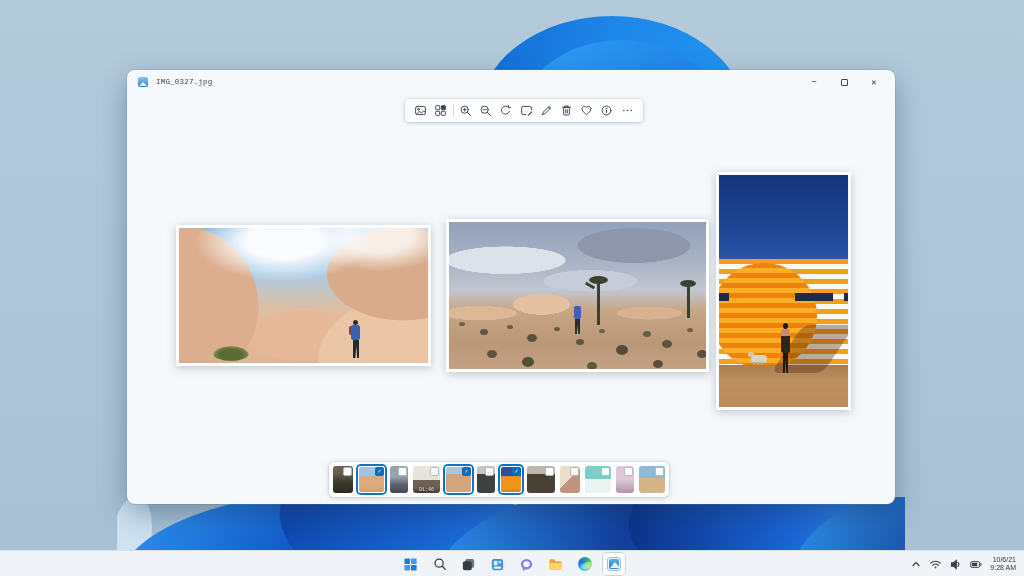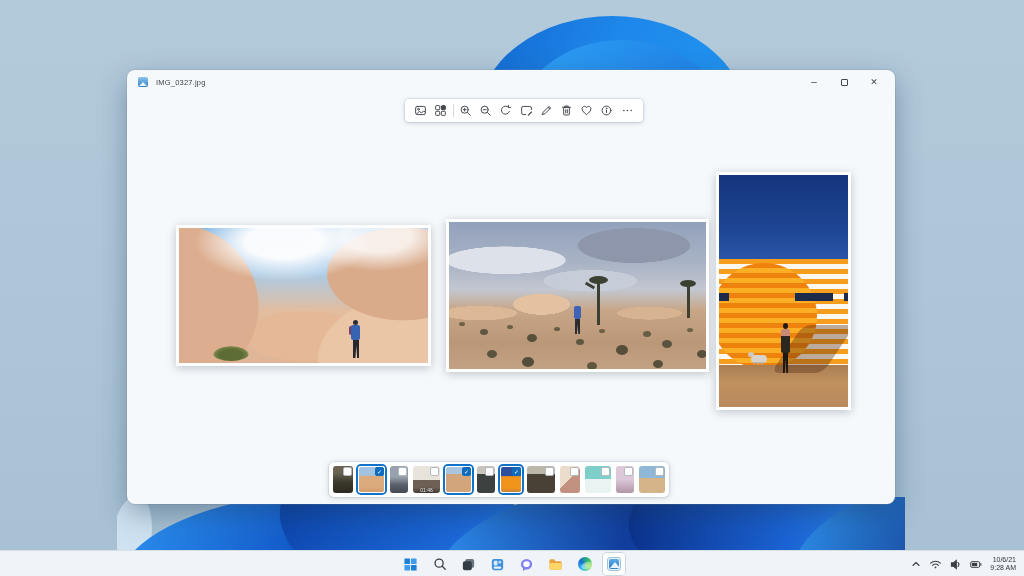--- a/index.html
+++ b/index.html
@@ -26,21 +26,21 @@
   .pt3 { left:318px; top:-12px; width:310px; height:130px;
     background:linear-gradient(100deg,#2f8fee 0%,#123f9e 60%,#0a2f86 100%); transform:rotate(-12deg); }
   .pt4 { left:510px; top:-24px; width:290px; height:140px;
     background:linear-gradient(80deg,#0a2f86 0%,#1b63d4 55%,#3399f4 100%); transform:rotate(10deg); }
   .pt5 { left:672px; top:-8px; width:230px; height:130px;
     background:linear-gradient(135deg,#2f96f3 0%,#11307e 80%); transform:rotate(-16deg); }
 
   
   .window { position:absolute; left:127px; top:70px; width:768px; height:434px;
     background:#f6f9fc; border-radius:8px; box-shadow:0 10px 28px rgba(25,55,85,.38),0 0 0 1px rgba(130,150,170,.25);
-    overflow:hidden; }
+    overflow:hidden;font-family:Liberation Mono, monospace; }
   .titlebar { position:absolute; left:0; top:0; width:100%; height:24px; display:flex; align-items:center; }
   .tb-appicon { width:10px; height:10px; margin-left:11px; border-radius:2px;
     background:linear-gradient(180deg,#8fc6ee 0%,#2d7fc8 100%); position:relative; overflow:hidden; }
   .tb-appicon:before { content:""; position:absolute; left:1px; bottom:1px; border-left:4px solid transparent;
     border-right:4px solid transparent; border-bottom:4px solid #e8f4fd; }
   .tb-title { margin-left:8px; font-size:7.5px; color:#3d444c; letter-spacing:.2px; }
   .caption-btns { position:absolute; right:6px; top:0; height:24px; display:flex; }
   .cap { width:30px; height:24px; display:flex; align-items:center; justify-content:center; color:#44484e; cursor:default; }
   .cap-min { font-size:10px; line-height:10px; }
   .cap-max-box { width:7px; height:7px; border:1px solid #44484e; border-radius:1px; }

